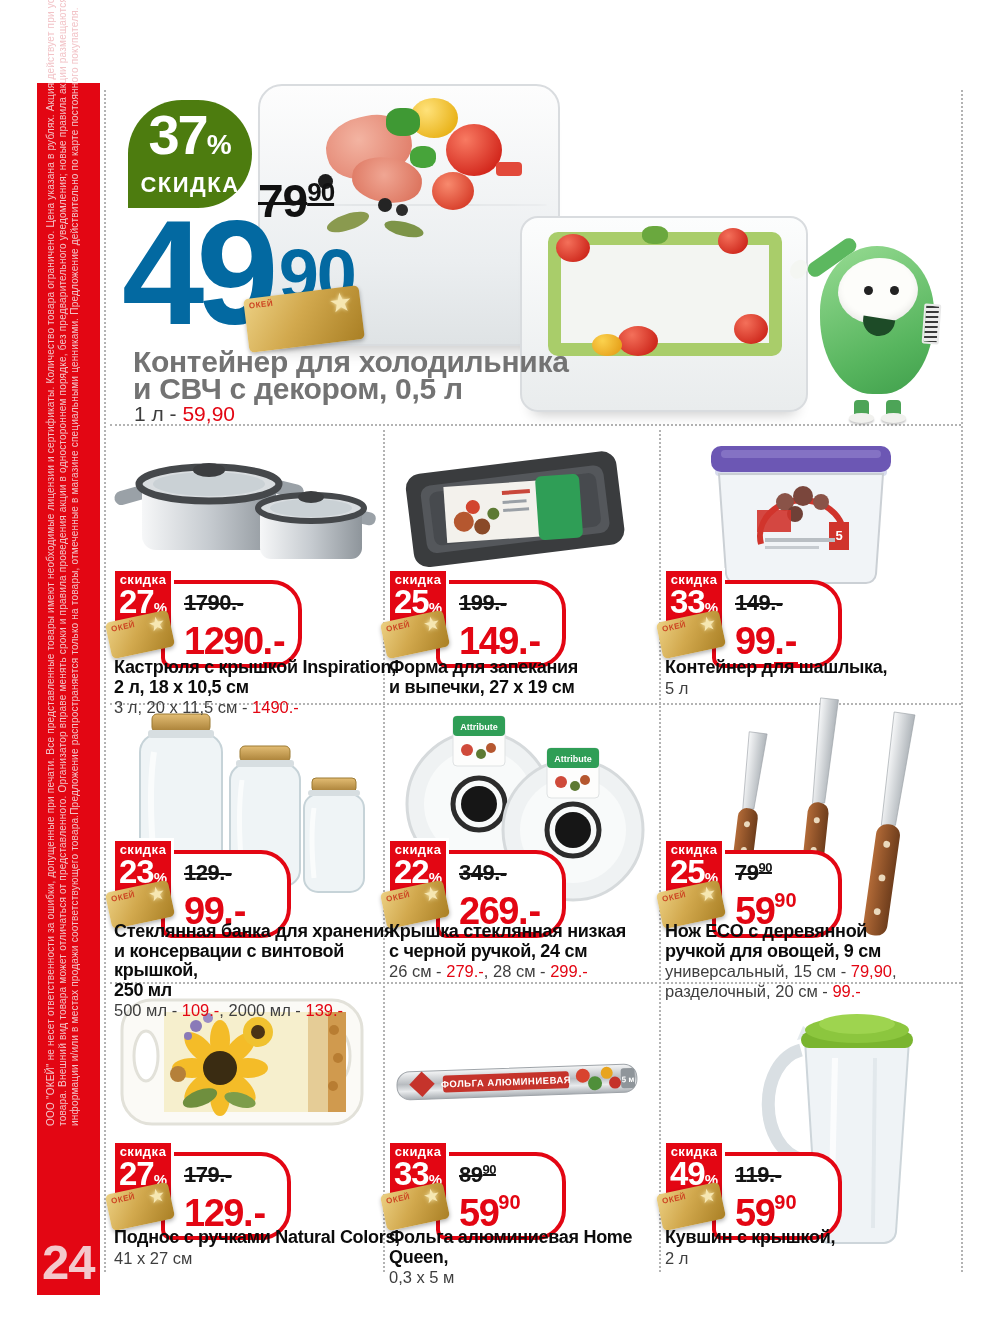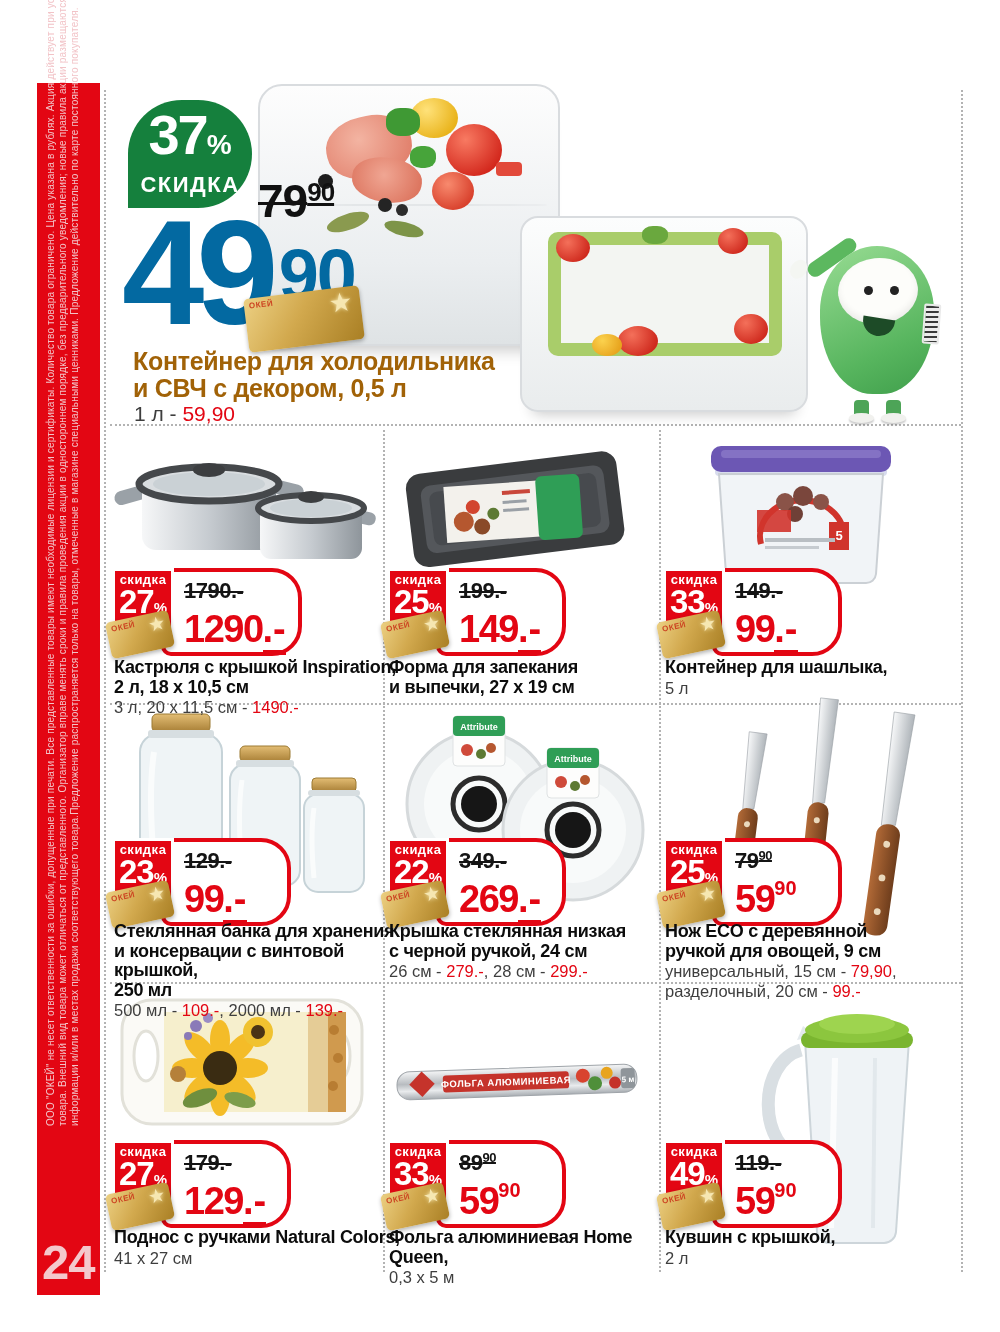--- a/index.html
+++ b/index.html
@@ -20,40 +20,40 @@
   .legal.l3 { left:69px; top:1126px; }
   .pagenum { position:absolute; left:42px; top:1234px; font-size:49px; font-weight:bold; color:#f4c8cc; letter-spacing:-1px; }
 
   
   .dot-h { position:absolute; border-top:2px dotted #b3b3b3; height:0; }
   .dot-v { position:absolute; border-left:2px dotted #b3b3b3; width:0; }
 
   
   .hero-badge {
     position:absolute; left:128px; top:100px; width:124px; height:108px; z-index:4;
-    background:#15803d; border-radius:58px; border-bottom-left-radius:0;
+    background:#4d7c0f; border-radius:58px; border-bottom-left-radius:0;
     display:flex; flex-direction:column; align-items:center; justify-content:center;
     color:#fff; font-weight:bold;
   }
   .hb-pct { font-size:56px; line-height:50px; letter-spacing:-2px; }
   .hb-pct .pct { font-size:28px; letter-spacing:0; }
   .hb-word { font-size:22px; letter-spacing:1.5px; margin-top:2px; }
   .hero-old {
     position:absolute; left:258px; top:174px; z-index:4;
     font-size:46px; font-weight:bold; color:#111;
     text-decoration:line-through; text-decoration-thickness:3px; letter-spacing:-1px;
   }
   .hero-old sup { font-size:26px; }
   .hero-price {
     position:absolute; left:122px; top:214px; z-index:3;
     color:#0369a1; font-weight:bold; font-size:148px; line-height:118px; letter-spacing:-8px;text-align:right;
   }
   .hero-price .hp-sup { font-size:72px; vertical-align:top; position:relative; top:2px; letter-spacing:-2px; margin-left:8px; }
   .hero-gcard { position:absolute; left:246px; top:292px; width:116px; height:54px; z-index:5; transform:rotate(-7deg); }
-  .hero-title { position:absolute; left:133px; top:348px; z-index:4; font-size:25px; font-weight:bold; line-height:27px; letter-spacing:-.3px; color:#a16207; }
+  .hero-title { position:absolute; left:133px; top:348px; z-index:4; font-size:30px; font-weight:bold; line-height:27px; letter-spacing:-.3px; color:#737373; }
   .hero-variant { position:absolute; left:134px; top:402px; z-index:4; font-size:21px; color:#3e3e3e; }
   .vp { color:#e30613; }
 
   
   .hcontA {
     position:absolute; left:258px; top:84px; width:302px; height:262px; z-index:1;
     background:linear-gradient(180deg,#fdfdfd,#ebeef0 68%,#dfe3e5);
     border:2px solid #d9dcdf; border-radius:24px;
     box-shadow:0 18px 16px -14px rgba(0,0,0,.22);
   }
@@ -98,21 +98,21 @@
   .dbadge {
     position:relative; width:62px; height:74px; flex:0 0 62px; z-index:3;
     background:#e30613; border:3px solid #fff; text-align:center;
   }
   .dword { color:#fff; font-weight:bold; font-size:13px; letter-spacing:.5px; margin-top:1px; }
   .dpct { color:#fff; font-weight:bold; font-size:33px; line-height:30px; letter-spacing:-1px; }
   .dpct .pct { font-size:15px; letter-spacing:0; }
   .dbadge .gcard { left:-7px; top:45px; width:64px; height:37px; transform:rotate(-12deg); }
   .dbadge .gc-s { font-size:19px; }
   .ptag {
-    margin-left:-13px; margin-top:0; z-index:2; position:relative;
+    margin-left:-13px; margin-top:12px; z-index:2; position:relative;
     background:#fff; border:4px solid #e30613; border-radius:10px 30px 30px 10px;
     padding:1px 12px 5px 19px; min-width:130px;
   }
   .old {
     font-size:22px; font-weight:bold; color:#141414; line-height:25px; letter-spacing:-.5px;
     text-decoration:line-through; text-decoration-thickness:2px; white-space:nowrap;
   }
   .old .osup { font-size:13px; }
   .new { color:#e30613; font-weight:bold; font-size:38px; line-height:36px; letter-spacing:-1.5px; white-space:nowrap; }
   .new .bsup { font-size:20px; vertical-align:super; position:relative; top:-3px; letter-spacing:0; }

